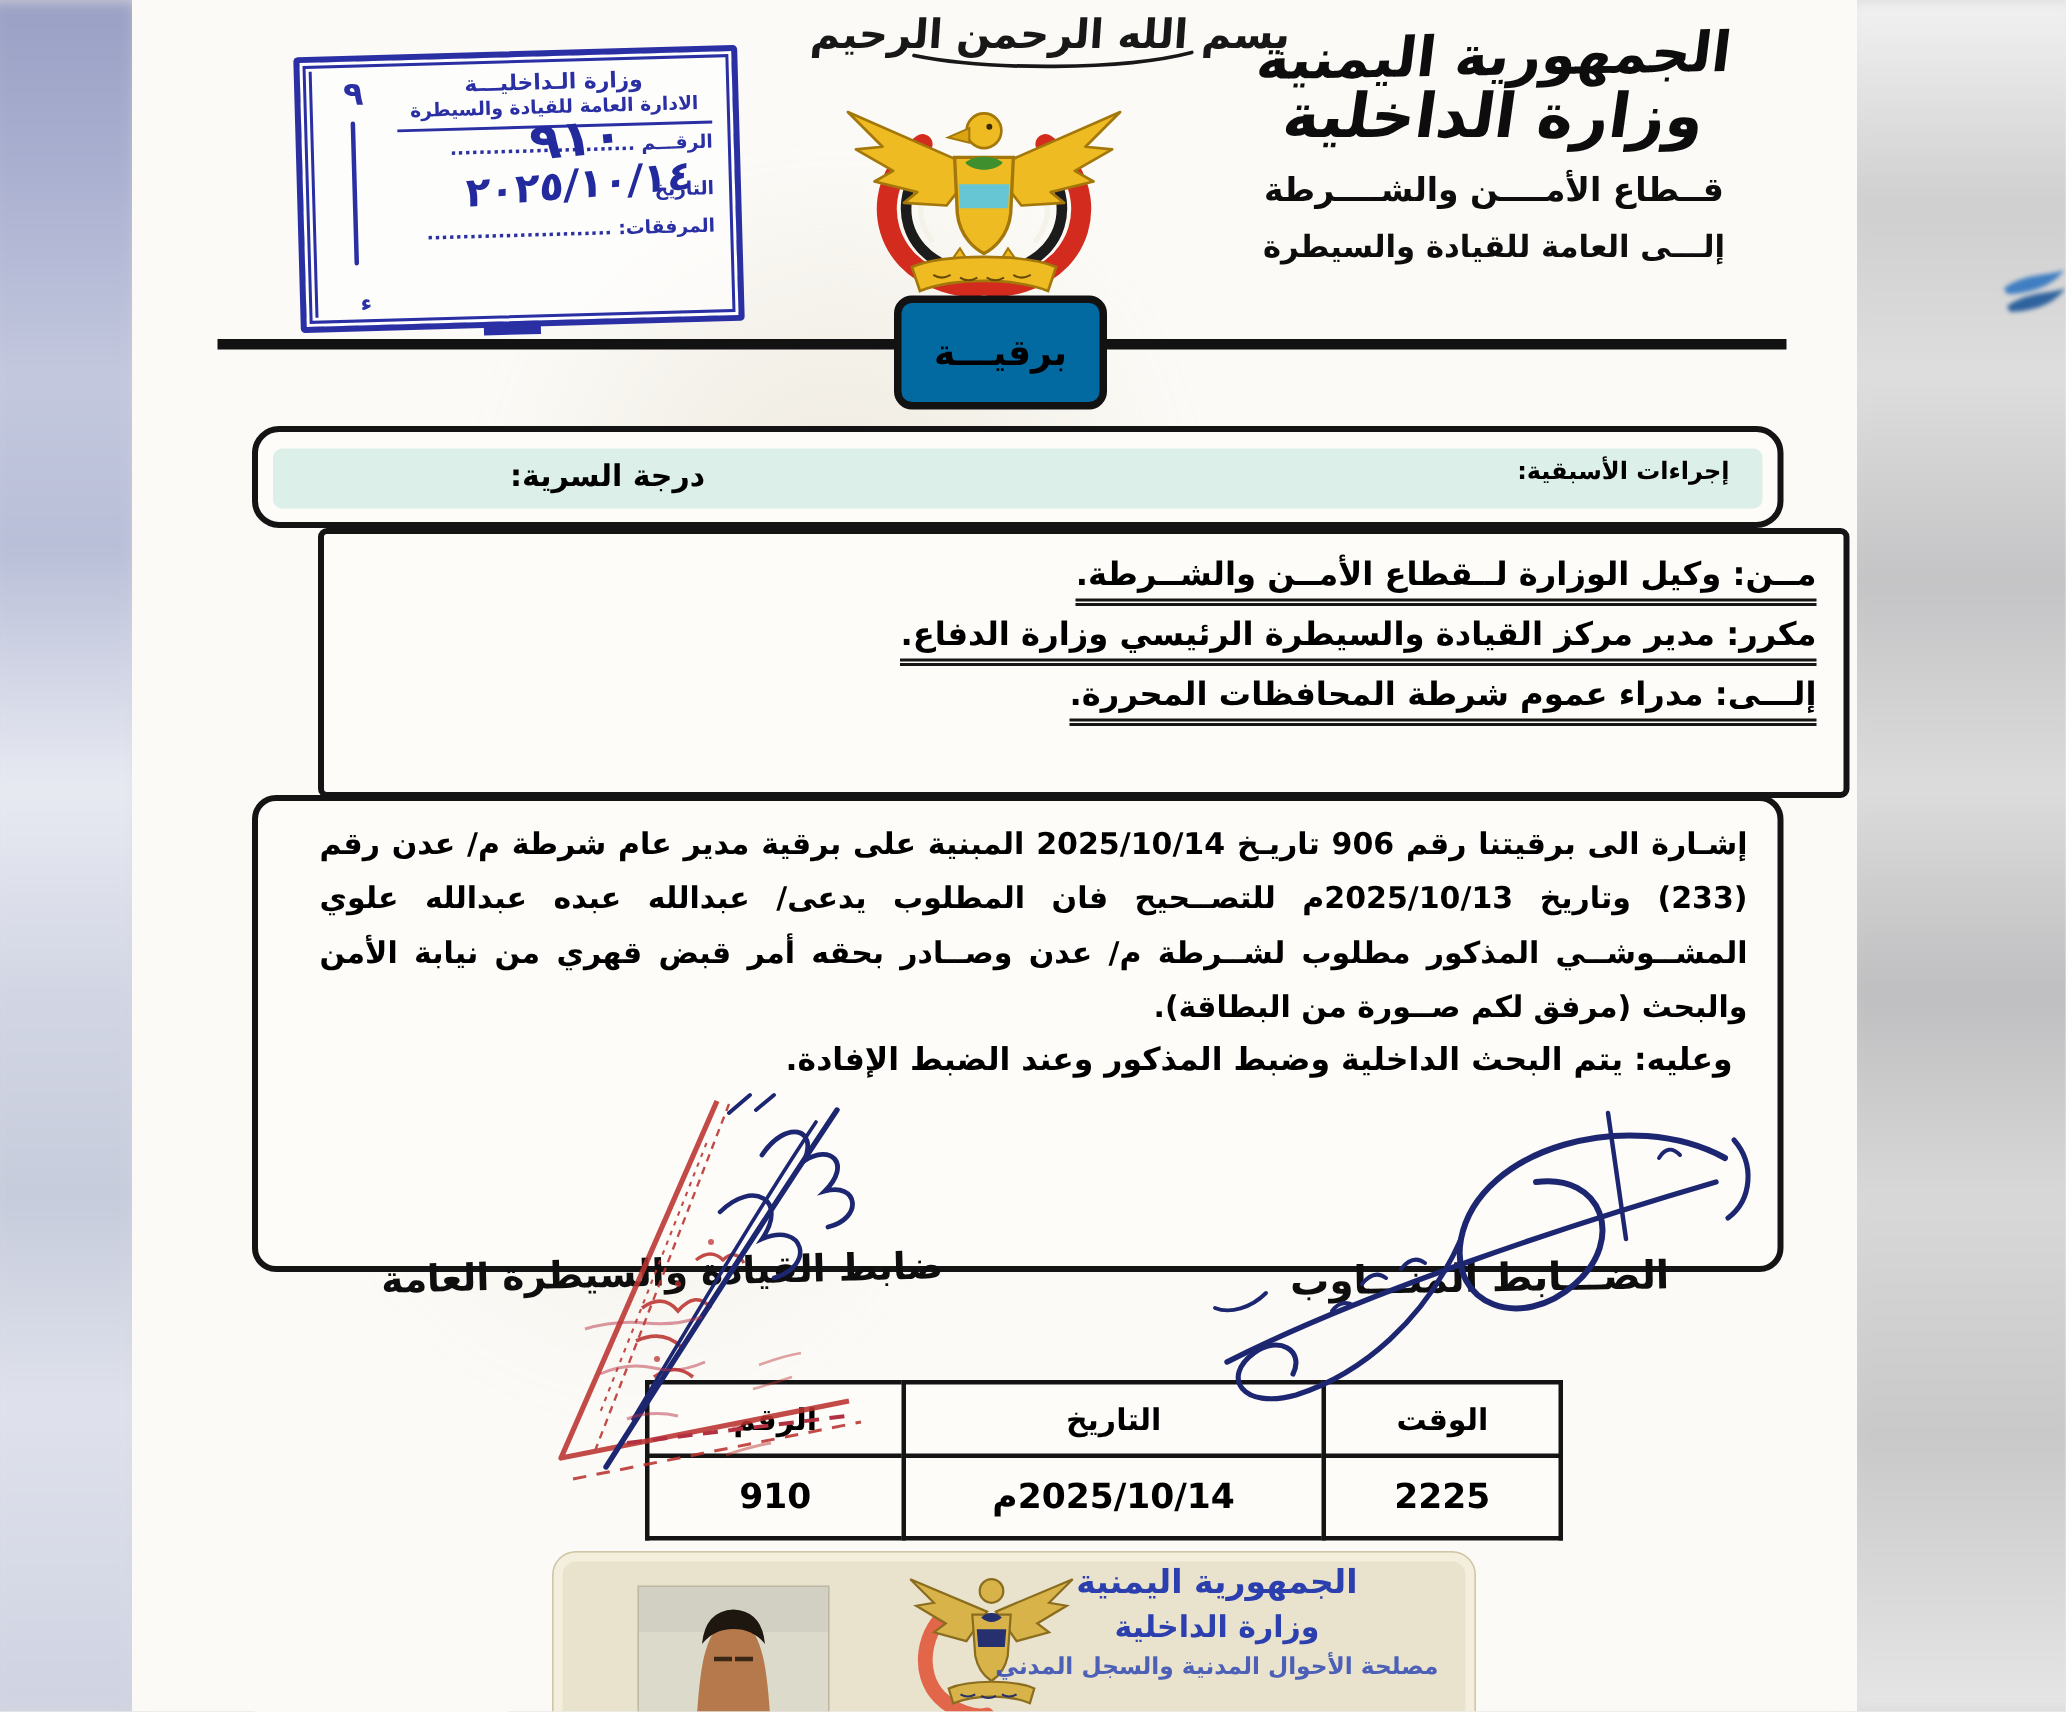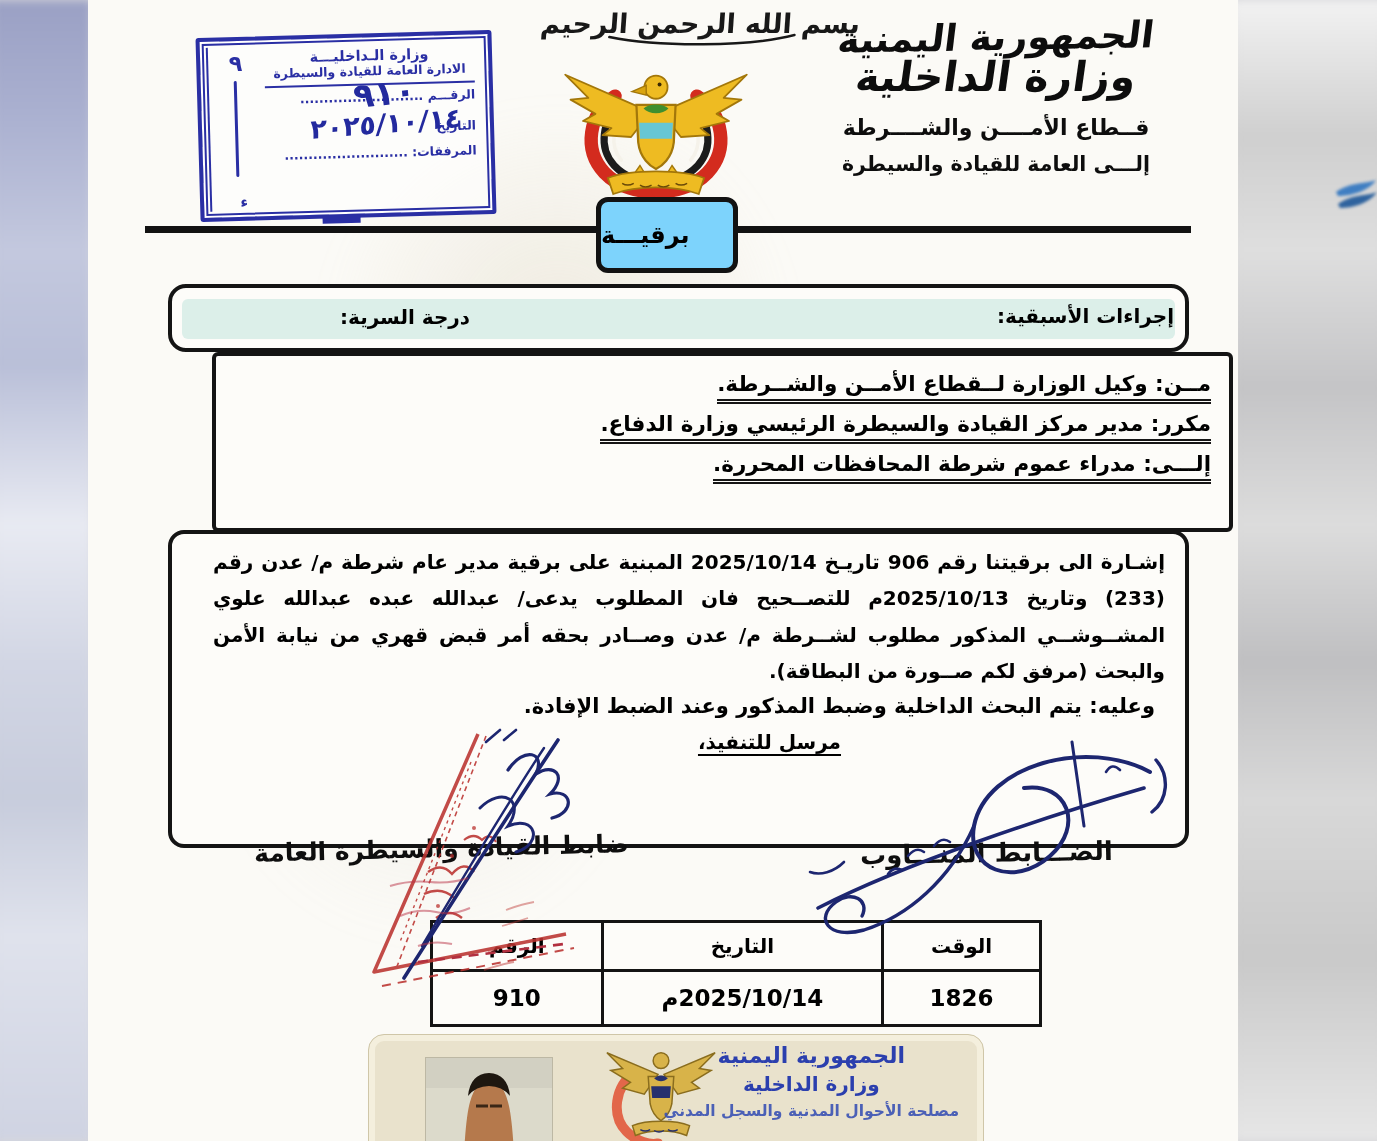--- a/index.html
+++ b/index.html
@@ -58,30 +58,30 @@
   .hdr{position:absolute;left:712px;top:16px;width:392px;text-align:center;color:#0d0d0d;}
   .hdr .c1{font-size:37px;font-weight:bold;transform:skewX(-8deg) rotate(-1deg);letter-spacing:-1px;}
   .hdr .c2{font-size:41px;font-weight:bold;transform:skewX(-8deg);margin-top:-6px;letter-spacing:-1px;}
   .hdr .c3{font-size:22px;font-weight:bold;margin-top:14px;}
   .hdr .c4{font-size:20.5px;font-weight:bold;margin-top:12px;}
 
   
   .rule{position:absolute;left:57px;top:226px;width:1046px;height:7px;background:#121212;}
   .telegram-box{
     position:absolute;left:508px;top:197px;width:132px;height:66px;
-    background:#7dd3fc;border:5px solid #121212;border-radius:12px;
-    display:flex;align-items:center;justify-content:flex-start;
+    background:#0369a1;border:5px solid #121212;border-radius:12px;
+    display:flex;align-items:center;justify-content:center;
     font-size:24px;font-weight:bold;
   }
 
   
   .box{position:absolute;left:80px;width:1013px;border:4px solid #141414;background:#fdfcf9;}
   .box-priority{top:284px;height:60px;border-radius:18px;}
   .teal{position:absolute;left:10px;right:10px;top:11px;bottom:9px;background:#dcefe9;border-radius:6px;}
-  .pri-right{position:absolute;right:11px;top:16px;font-size:20px;font-weight:bold;direction:rtl;}
+  .pri-right{position:absolute;right:32px;top:16px;font-size:16px;font-weight:bold;direction:rtl;}
   .pri-left{position:absolute;left:168px;top:17px;font-size:20px;font-weight:bold;direction:rtl;}
 
   .box-addr{top:352px;height:172px;border-radius:6px;margin-left:44px;}
   .addr-line{direction:rtl;text-align:right;padding-right:18px;margin-top:15px;font-size:21.5px;font-weight:bold;}
   .addr-line span{border-bottom:5px double #161616;padding-bottom:3px;}
 
   .box-body{top:530px;height:310px;border-radius:16px;}
   .body-par{direction:rtl;text-align:justify;font-size:20px;font-weight:bold;line-height:1.82;padding:10px 20px 0 26px;margin-left:15px;}
   .body-action{direction:rtl;text-align:right;font-size:21px;font-weight:bold;padding:4px 30px 0 0;}
   .body-dispatch{direction:rtl;text-align:right;font-size:20px;font-weight:bold;padding:12px 344px 0 0;}
@@ -212,35 +212,34 @@
 
   <div class="box box-addr">
     <div class="addr-line"><span>مــن: وكيل الوزارة لــقطاع الأمــن والشــرطة.</span></div>
     <div class="addr-line"><span>مكرر: مدير مركز القيادة والسيطرة الرئيسي وزارة الدفاع.</span></div>
     <div class="addr-line"><span>إلـــى: مدراء عموم شرطة المحافظات المحررة.</span></div>
   </div>
 
   <div class="box box-body">
     <div class="body-par">إشـارة الى برقيتنا رقم 906 تاريـخ 2025/10/14 المبنية على برقية مدير عام شرطة م/ عدن رقم (233) وتاريخ 2025/10/13م للتصــحيح فان المطلوب يدعى/ عبدالله عبده عبدالله علوي المشــوشــي المذكور مطلوب لشــرطة م/ عدن وصــادر بحقه أمر قبض قهري من نيابة الأمن والبحث (مرفق لكم صــورة من البطاقة).</div>
     <div class="body-action">وعليه: يتم البحث الداخلية وضبط المذكور وعند الضبط الإفادة.</div>
-    <div class="body-dispatch"><span>مرسل للتنفيذ،</span></div>
   </div>
 
   <div class="sig-title sig-right">الضـــابط المنـــاوب</div>
   <div class="sig-title sig-left">ضابط القيادة والسيطرة العامة</div>
 
   <table class="log">
     <tbody>
         <tr class="hd">
       <td class="col-time">الوقت</td>
       <td class="col-date">التاريخ</td>
       <td class="col-num">الرقم</td>
     </tr>
     <tr class="vl">
-      <td>1826</td>
+      <td>2225</td>
       <td>2025/10/14م</td>
       <td>910</td>
     </tr>
   </tbody>
     </table>
 
   <div class="card">
     <div class="card-photo">
       <svg width="126" height="108" viewBox="0 0 126 108">
         <rect width="126" height="108" fill="#dcdacb"></rect>

